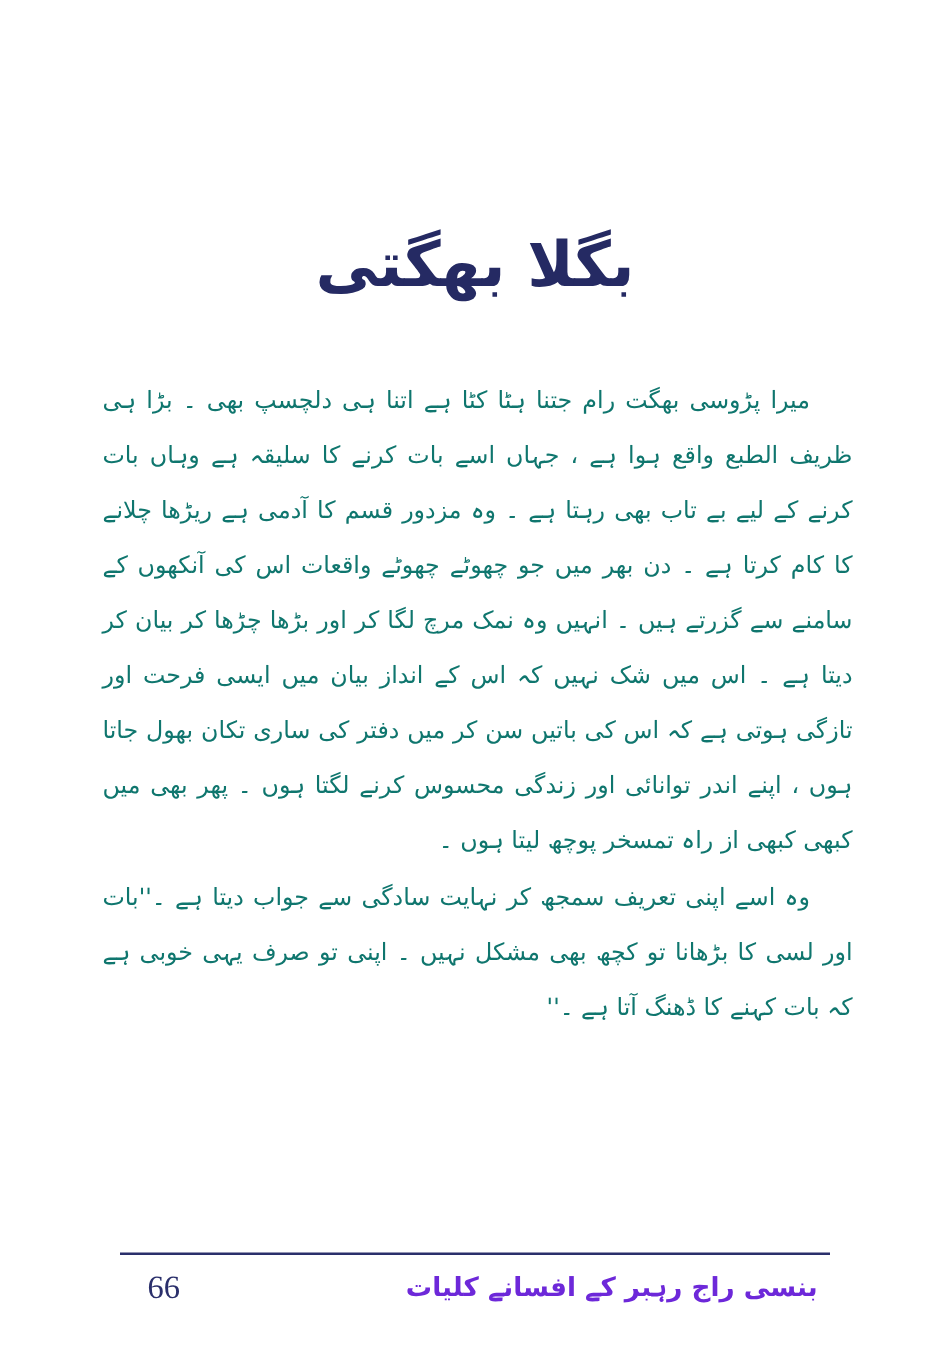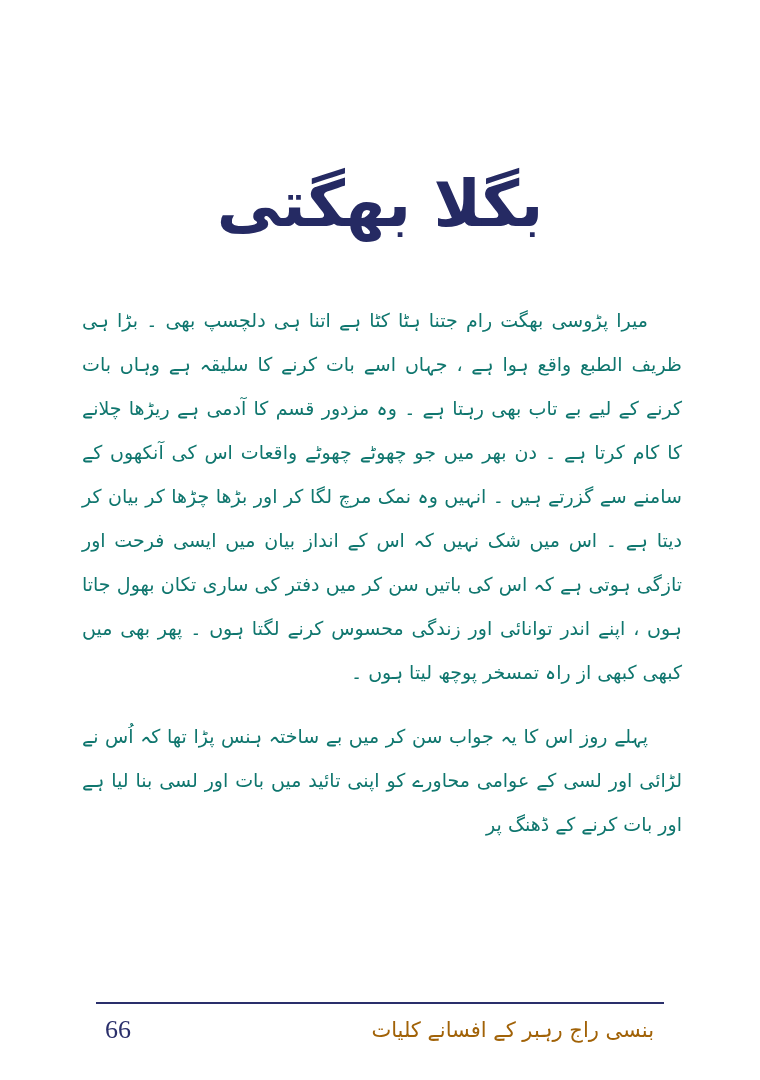--- a/index.html
+++ b/index.html
@@ -17,27 +17,27 @@
 
   .page {
     position: absolute;
     inset: 0;
     background: #ffffff;
   }
 
   
   .title {
     position: absolute;
-    top: 166px;
+    top: 182px;
     left: 0;
     right: 0;
     text-align: center;
     color: #252a63;
     font-family: "DejaVu Sans", sans-serif;
-    font-size: 64px;
+    font-size: 50px;
     font-weight: bold;
     direction: rtl;
     letter-spacing: 1px;
     line-height: 1.2;
   }
 
   
   .body-text {
     position: absolute;
     top: 298px;
@@ -65,53 +65,53 @@
   .footer-rule {
     position: absolute;
     left: 96px;
     right: 96px;
     top: 1002px;
     height: 2px;
     background: #2a2f6b;
   }
   .footer {
     position: absolute;
-    left: 83px;
+    left: 96px;
     right: 96px;
     top: 1004px;
     height: 52px;
     display: flex;
     align-items: center;
     justify-content: space-between;
   }
   .page-number {
     color: #2a2f6b;
     font-family: "Liberation Serif", serif;
     font-size: 26px;
     padding-left: 22px;
   }
   .book-title {
-    color: #a16207;
+    color: #6d28d9;
     font-family: "DejaVu Sans", sans-serif;
     font-size: 21px;
-    font-weight: normal;
+    font-weight: bold;
     direction: rtl;
     padding-right: 10px;
   }
 </style>
 </head>
 <body>
 
 <div class="page">
 
   <div class="title">بگلا بھگتی</div>
 
   <div class="body-text">
     <p class="para indent">میرا پڑوسی بھگت رام جتنا ہٹا کٹا ہے اتنا ہی دلچسپ بھی ۔ بڑا ہی ظریف الطبع واقع ہوا ہے ، جہاں اسے بات کرنے کا سلیقہ ہے وہاں بات کرنے کے لیے بے تاب بھی رہتا ہے ۔ وہ مزدور قسم کا آدمی ہے ریڑھا چلانے کا کام کرتا ہے ۔ دن بھر میں جو چھوٹے چھوٹے واقعات اس کی آنکھوں کے سامنے سے گزرتے ہیں ۔ انہیں وہ نمک مرچ لگا کر اور بڑھا چڑھا کر بیان کر دیتا ہے ۔ اس میں شک نہیں کہ اس کے انداز بیان میں ایسی فرحت اور تازگی ہوتی ہے کہ اس کی باتیں سن کر میں دفتر کی ساری تکان بھول جاتا ہوں ، اپنے اندر توانائی اور زندگی محسوس کرنے لگتا ہوں ۔ پھر بھی میں کبھی کبھی از راہ تمسخر پوچھ لیتا ہوں ۔</p>
-    <p class="para indent gap">پہلے روز اس کا یہ جواب سن کر میں بے ساختہ ہنس پڑا تھا کہ اُس نے لڑائی اور لسی کے عوامی محاورے کو اپنی تائید میں بات اور لسی بنا لیا ہے اور بات کرنے کے ڈھنگ پر</p>
+    <p class="para indent">وہ اسے اپنی تعریف سمجھ کر نہایت سادگی سے جواب دیتا ہے ۔''بات اور لسی کا بڑھانا تو کچھ بھی مشکل نہیں ۔ اپنی تو صرف یہی خوبی ہے کہ بات کہنے کا ڈھنگ آتا ہے ۔''</p>
   </div>
 
   <div class="footer-rule"></div>
 
   <div class="footer">
     <span class="page-number">66</span>
     <span class="book-title">بنسی راج رہبر کے افسانے کلیات</span>
   </div>
 
 </div>

